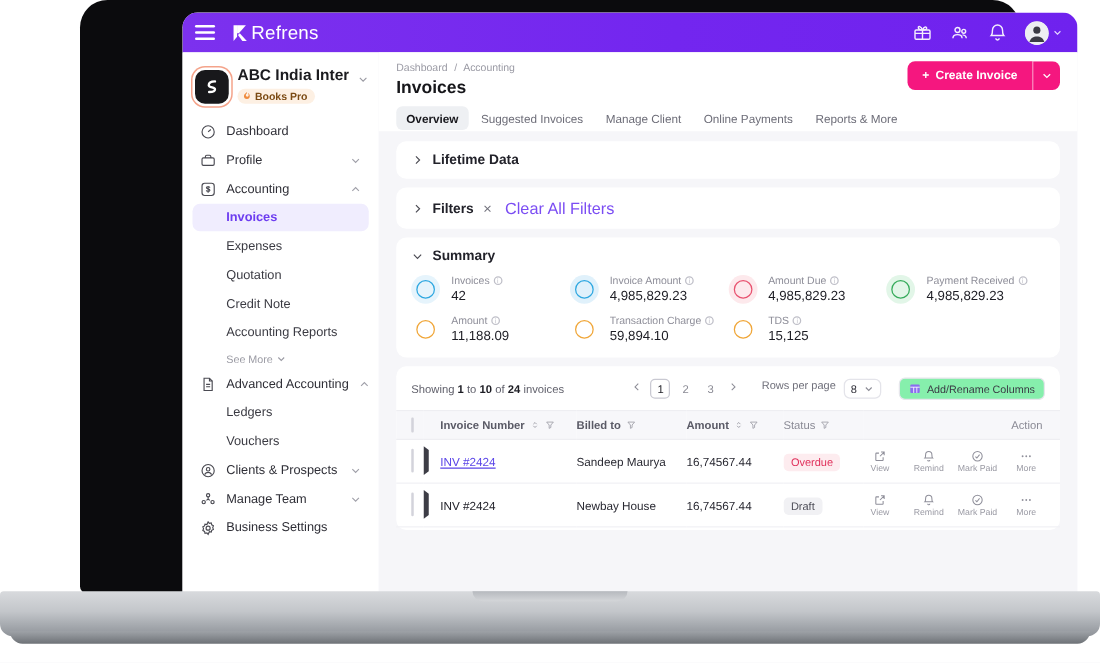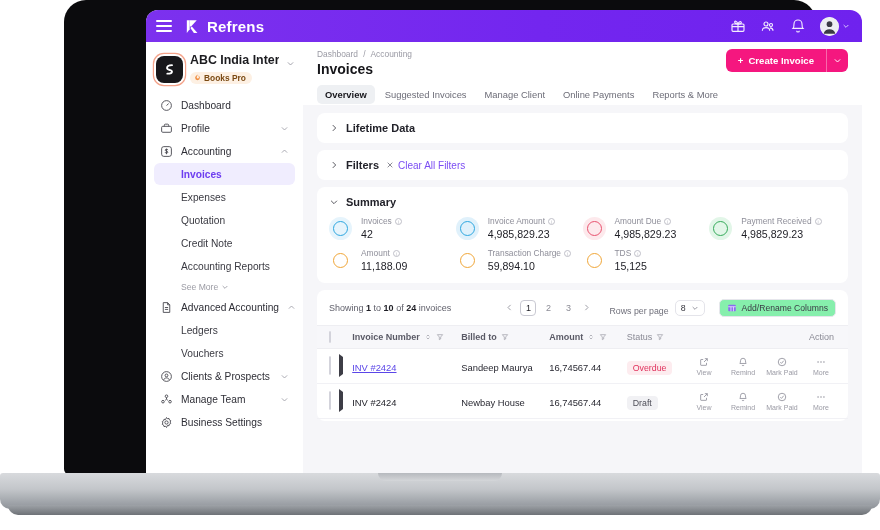--- a/index.html
+++ b/index.html
@@ -50,21 +50,21 @@
 
   
   .topbar {
     height: 32px;
     background: linear-gradient(90deg,#7c31ee 0%, #7326ef 55%, #6f22ee 100%);
     display: flex; align-items: center;
     padding: 0 12px 0 10px;
   }
   .hamburger { width: 16px; display: flex; flex-direction: column; gap: 3px; cursor: pointer; }
   .hamburger i { display: block; height: 2px; background: #fff; border-radius: 2px; }
-  .brand { display: flex; gap: 6px; margin-left: 12px; font-weight: bold; }
+  .brand { display: flex; margin-left: 12px; }
   .brand-mark { width: 17px; height: 17px; }
   .brand-name { color: #fff; font-size: 15px; letter-spacing: .2px; }
   .topbar-right { margin-left: auto; display: flex; align-items: center; gap: 14px; }
   .tb-icon { width: 16px; height: 16px; opacity: .92; cursor: pointer; }
   .avatar-wrap { display: flex; align-items: center; gap: 3px; cursor: pointer; }
   .avatar {
     width: 19px; height: 19px; border-radius: 50%;
     background: #e9eaee; display: flex; align-items: center; justify-content: center;
     overflow: hidden;
   }
@@ -157,22 +157,22 @@
 
   .content { flex: 1; padding: 8px 14px 0 14px; overflow: hidden; }
 
   .panel {
     background: #fff; border-radius: 8px;
     margin-bottom: 7px; padding: 9px 12px;
   }
   .panel-head { display: flex; align-items: center; gap: 7px; cursor: pointer; }
   .panel-title { font-size: 11px; font-weight: bold; color: #22222a; }
   .clear-filters {
-    display: flex; align-items: center; gap: 4px;
-    font-size: 10px; color: #7b4df3; cursor: pointer;
+    display: flex; align-items: center; gap: 10px;
+    font-size: 13px; color: #7b4df3; cursor: pointer;
   }
 
   .summary { background: #fff; border-radius: 8px; padding: 9px 12px 11px 12px; margin-bottom: 7px; }
   .metrics { display: grid; grid-template-columns: repeat(4,1fr); row-gap: 8px; margin-top: 8px; }
   .metric { display: flex; align-items: center; gap: 9px; }
   .ring { width: 15px; height: 15px; border-radius: 50%; border: 1.6px solid; flex-shrink: 0; }
   .ring-glow { padding: 4px; border-radius: 50%; display: flex; }
   .metric-txt { min-width: 0; }
   .metric-label {
     display: flex; align-items: center; gap: 3px;
@@ -191,21 +191,21 @@
   .showing { font-size: 9px; color: #5f5f6a; }
   .showing b { color: #1d1d24; }
   .pager { margin-left: auto; display: flex; align-items: center; gap: 4px; }
   .pg-arrow { color: #8b8b95; font-size: 11px; cursor: pointer; padding: 0 2px; }
   .pg {
     min-width: 16px; height: 16px; border-radius: 4px;
     font-size: 9px; color: #8b8b95;
     display: flex; align-items: center; justify-content: center; cursor: pointer;
   }
   .pg.active { border: 1px solid #c9c9d2; color: #1d1d24; background: #fff; }
-  .rpp { margin-left: 12px; display: flex; align-items: flex-end; gap: 6px; }
+  .rpp { margin-left: 12px; display: flex; align-items: flex-start; gap: 6px; }
   .rpp-label { font-size: 8.8px; color: #6f6f7a; }
   .rpp-select {
     display: flex; align-items: center; gap: 5px;
     border: 1px solid #e4e4ea; border-radius: 5px;
     padding: 2px 5px; font-size: 8.8px; color: #34343d; cursor: pointer;
   }
   .addcol {
     margin-left: 10px; display: flex; align-items: center; gap: 5px;
     border: 1px solid #e6e6ec; border-radius: 5px;
     padding: 3px 7px; font-size: 8.6px; color: #3a3a44; cursor: pointer;

